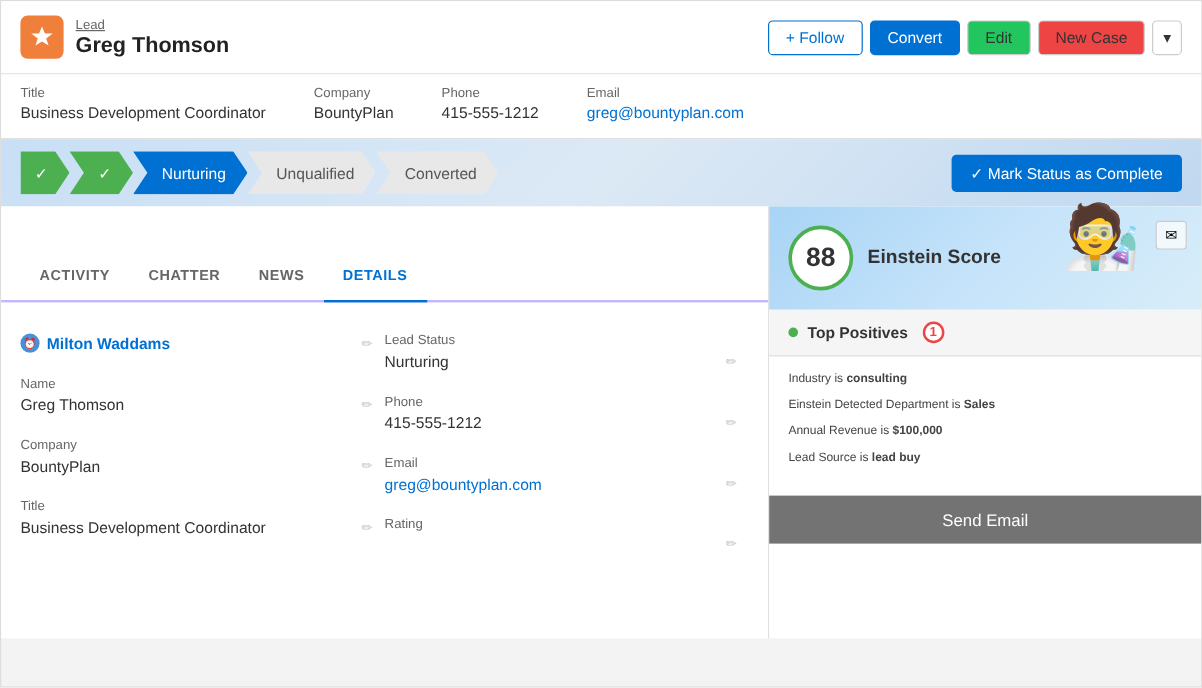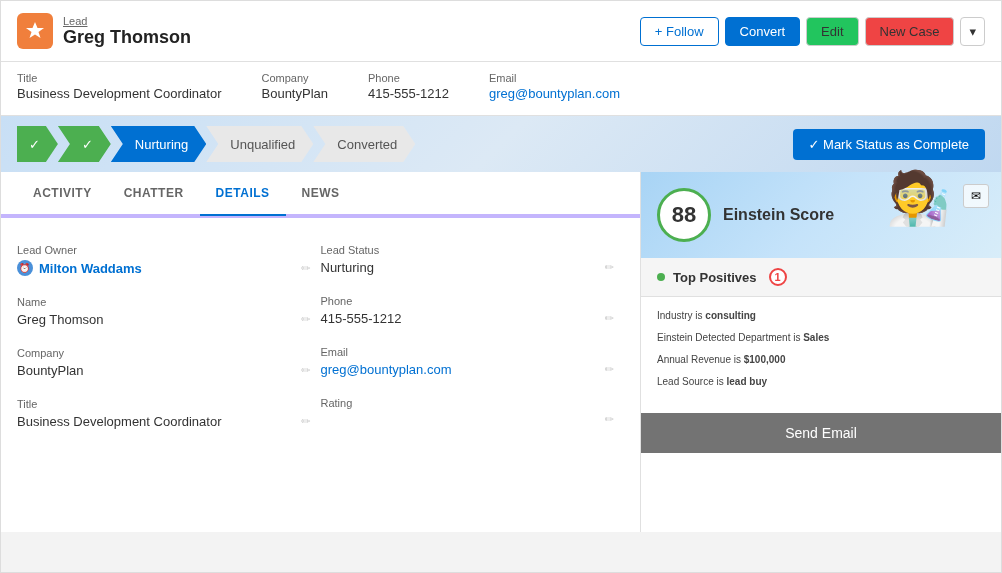--- a/index.html
+++ b/index.html
@@ -183,22 +183,23 @@
 
     
     .left-panel {
       flex: 1;
       background: #fff;
       border-right: 1px solid #e0e0e0;
       min-height: 360px;
     }
     .tabs {
       display: flex;
-      border-bottom: 4px solid #c4b5fd;
+      border-bottom: 2px solid #c4b5fd;
       padding: 0 16px;
+      margin-top: 36px;
     }
     .tab {
       padding: 14px 16px;
       font-size: 12px;
       font-weight: 600;
       color: #666;
       cursor: pointer;
       letter-spacing: 0.5px;
       border-bottom: 2px solid transparent;
       margin-bottom: -2px;
@@ -432,34 +433,33 @@
 
     <div class="left-panel">
 
       <div class="tabs">
         <div class="tab">
           <span>ACTIVITY</span>
         </div>
         <div class="tab">
           <span>CHATTER</span>
         </div>
+        <div class="tab">
+          <span>NEWS</span>
+        </div>
         <div class="tab active">
           <span>DETAILS</span>
         </div>
-        <div class="tab">
-          <span>NEWS</span>
-        </div>
       </div>
 
       <div class="details-content">
         <div class="details-grid">
 
           <div>
             <div class="detail-field">
-              <label>Lead Owner</label>
               <div class="field-row">
                 <div class="field-value">
                   <span class="owner-icon">⏰</span>
                   <a style="color:#0070d2; text-decoration:none;font-weight:bold;">Milton Waddams</a>
                 </div>
                 <span class="edit-pencil">✏</span>
               </div>
             </div>
             <div class="detail-field">
               <label>Name</label>

